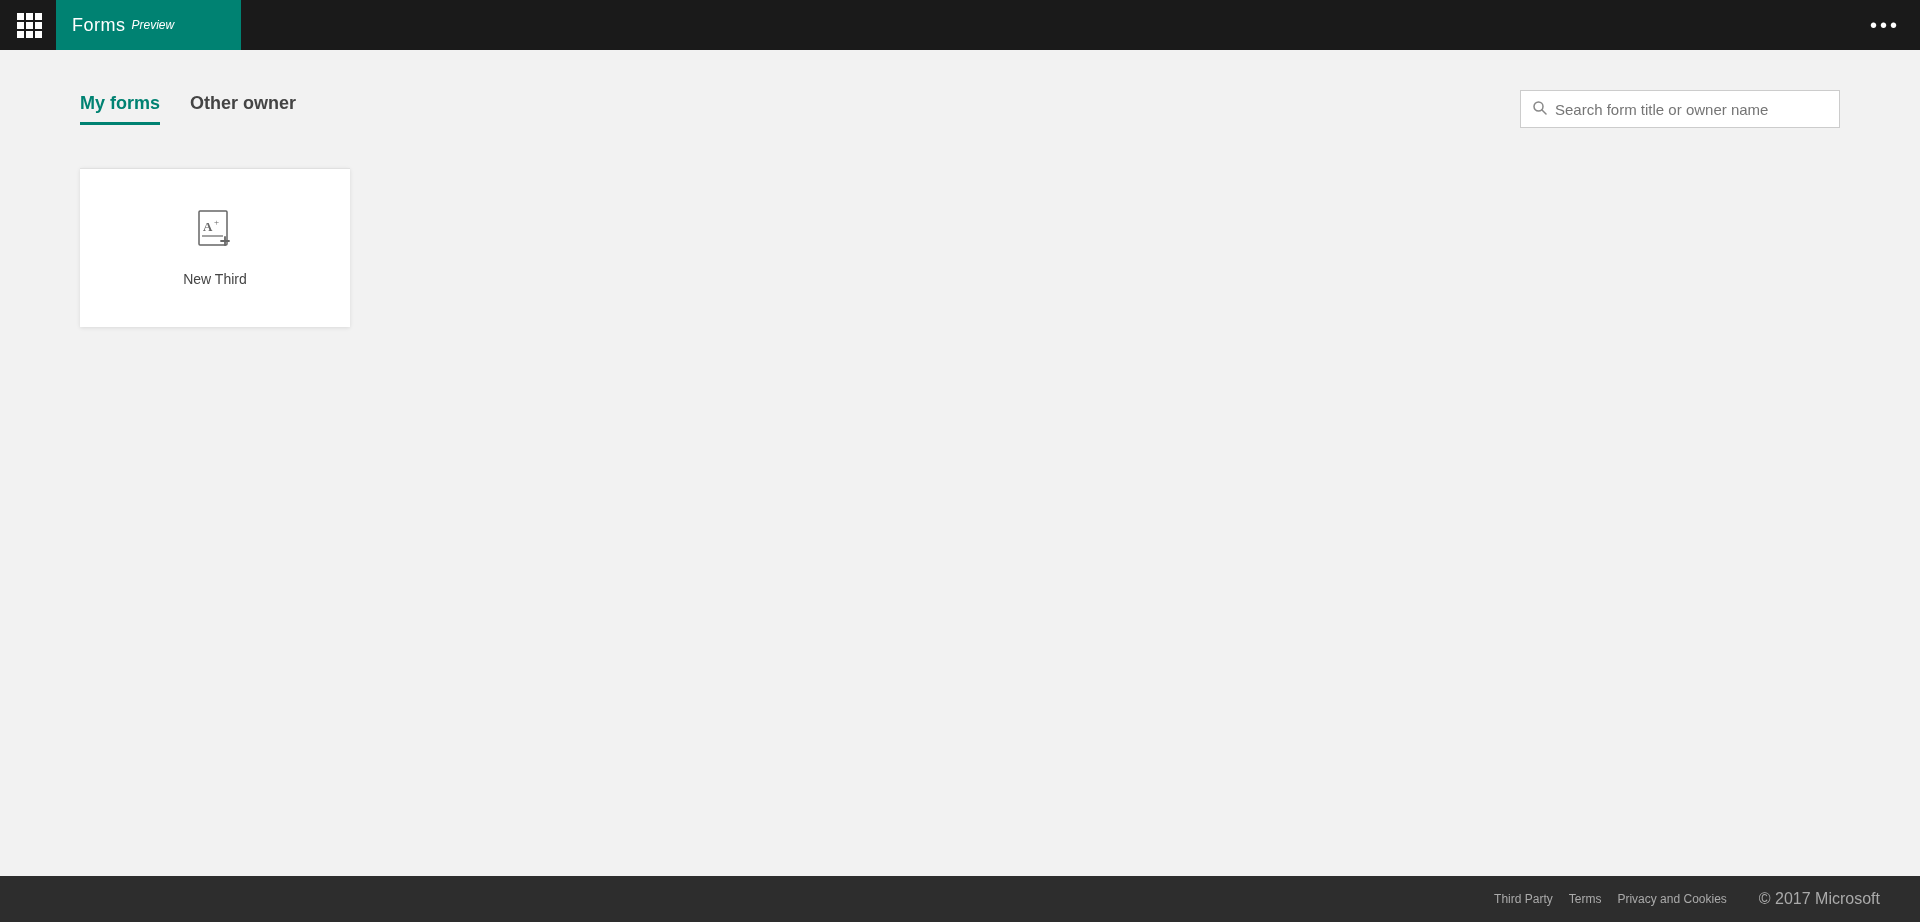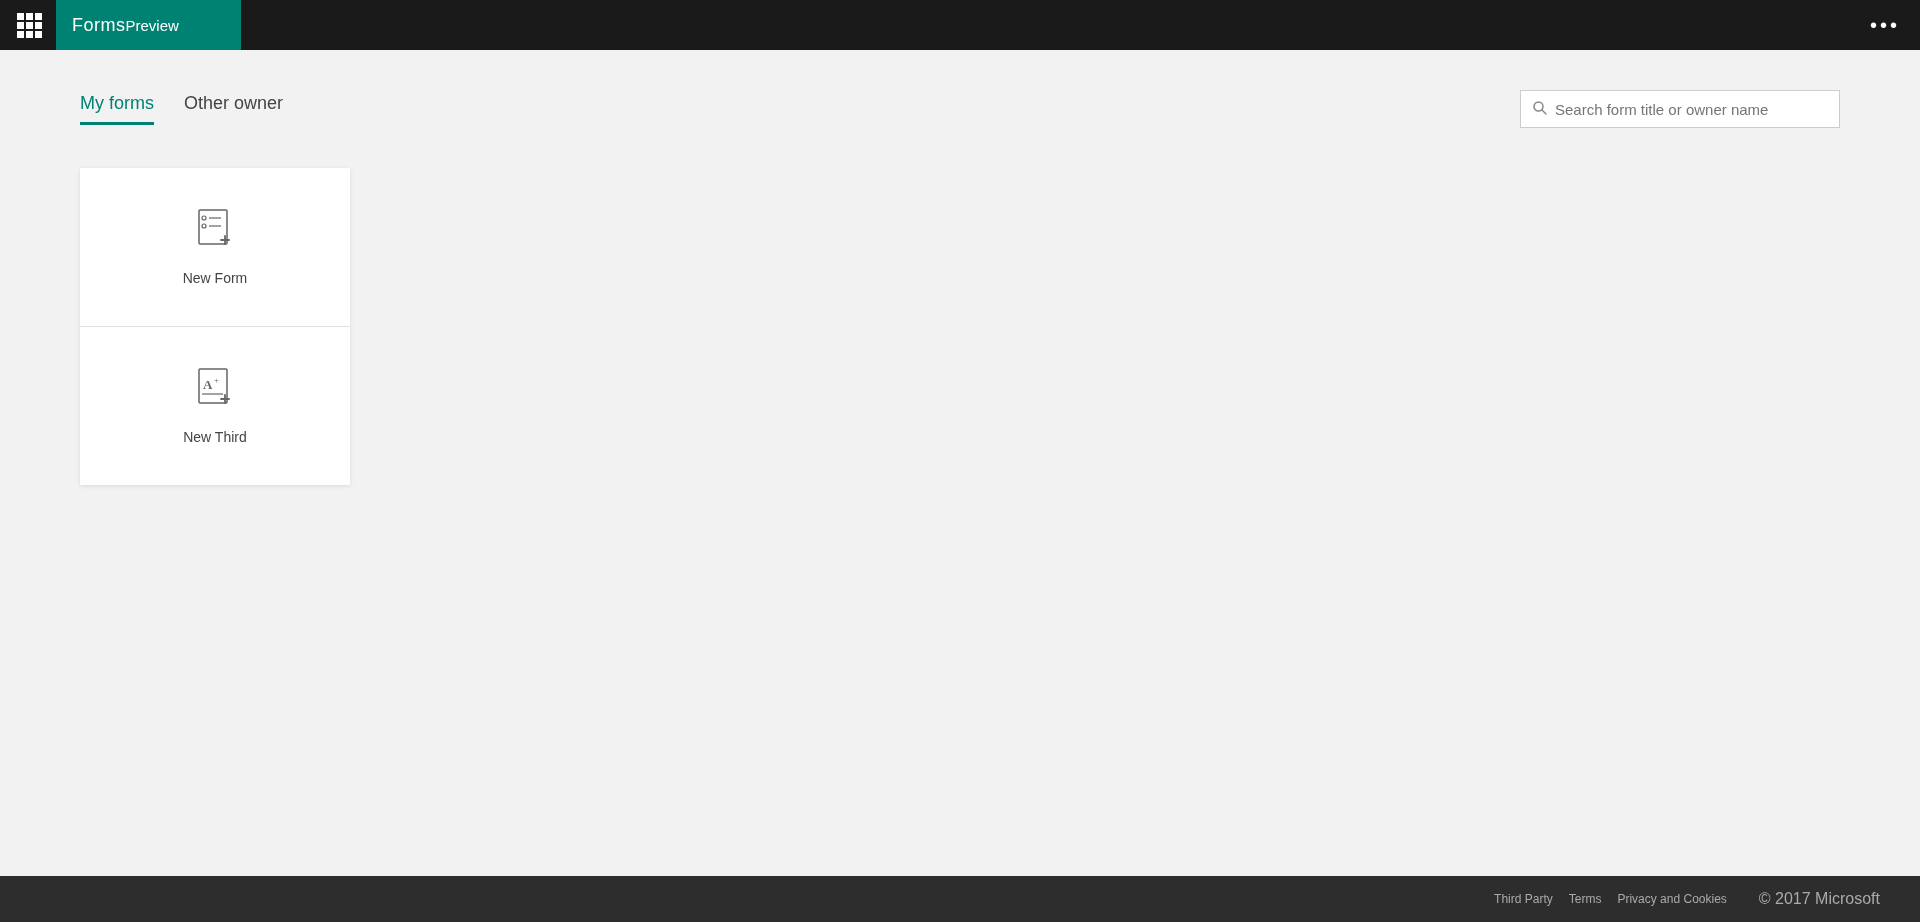--- a/index.html
+++ b/index.html
@@ -58,21 +58,23 @@
 
     .brand-name {
       color: #ffffff;
       font-size: 18px;
       font-weight: 300;
       letter-spacing: 0.5px;
     }
 
     .brand-preview {
       color: #ffffff;
-      font-size: 15px;
+      font-size: 12px;
+      font-style: italic;
+      margin-left: 6px;
       font-weight: 300;
     }
 
     .topbar-spacer {
       flex: 1;
     }
 
     .topbar-more {
       color: #ffffff;
       font-size: 20px;
@@ -99,21 +101,21 @@
       margin-bottom: 30px;
     }
 
     .tab {
       font-size: 18px;
       color: #444;
       padding-bottom: 8px;
       cursor: pointer;
       margin-right: 30px;
       border-bottom: 3px solid transparent;
-      font-weight: 400;
+      font-weight: 700;
       text-align: center;
     }
 
     .tab.active {
       color: #008272;
       border-bottom: 3px solid #008272;
     }
 
     .tabs-spacer {
       flex: 1;
@@ -257,37 +259,20 @@
           <line x1="9" y1="9" x2="13" y2="13" stroke="#888" stroke-width="1.5" stroke-linecap="round"></line>
         </svg>
       </span>
       <input class="search-input" type="text" placeholder="Search form title or owner name" style="">
     </div>
   </div>
 
   <div class="cards-area">
     <div class="combined-card">
 
-      <div class="card-section">
-        <div class="card-icon">
-          <svg width="44" height="44" viewBox="0 0 44 44" fill="none" xmlns="http://www.w3.org/2000/svg">
-
-            <rect x="6" y="2" width="28" height="34" rx="1" stroke="#666" stroke-width="1.5"></rect>
-
-            <circle cx="11" cy="10" r="2" stroke="#666" stroke-width="1.2"></circle>
-            <line x1="16" y1="10" x2="28" y2="10" stroke="#666" stroke-width="1.2"></line>
-            <circle cx="11" cy="18" r="2" stroke="#666" stroke-width="1.2"></circle>
-            <line x1="16" y1="18" x2="28" y2="18" stroke="#666" stroke-width="1.2"></line>
-
-            <line x1="28" y1="32" x2="36" y2="32" stroke="#666" stroke-width="1.8" stroke-linecap="round"></line>
-            <line x1="32" y1="28" x2="32" y2="36" stroke="#666" stroke-width="1.8" stroke-linecap="round"></line>
-          </svg>
-        </div>
-        <span class="card-label">New Form</span>
-      </div>
 
       <hr class="card-divider">
 
       <div class="card-section">
         <div class="card-icon">
           <svg width="44" height="44" viewBox="0 0 44 44" fill="none" xmlns="http://www.w3.org/2000/svg">
 
             <rect x="6" y="2" width="28" height="34" rx="1" stroke="#666" stroke-width="1.5"></rect>
 
             <text x="10" y="22" font-size="13" fill="#666" font-family="serif" font-weight="bold">A</text>

